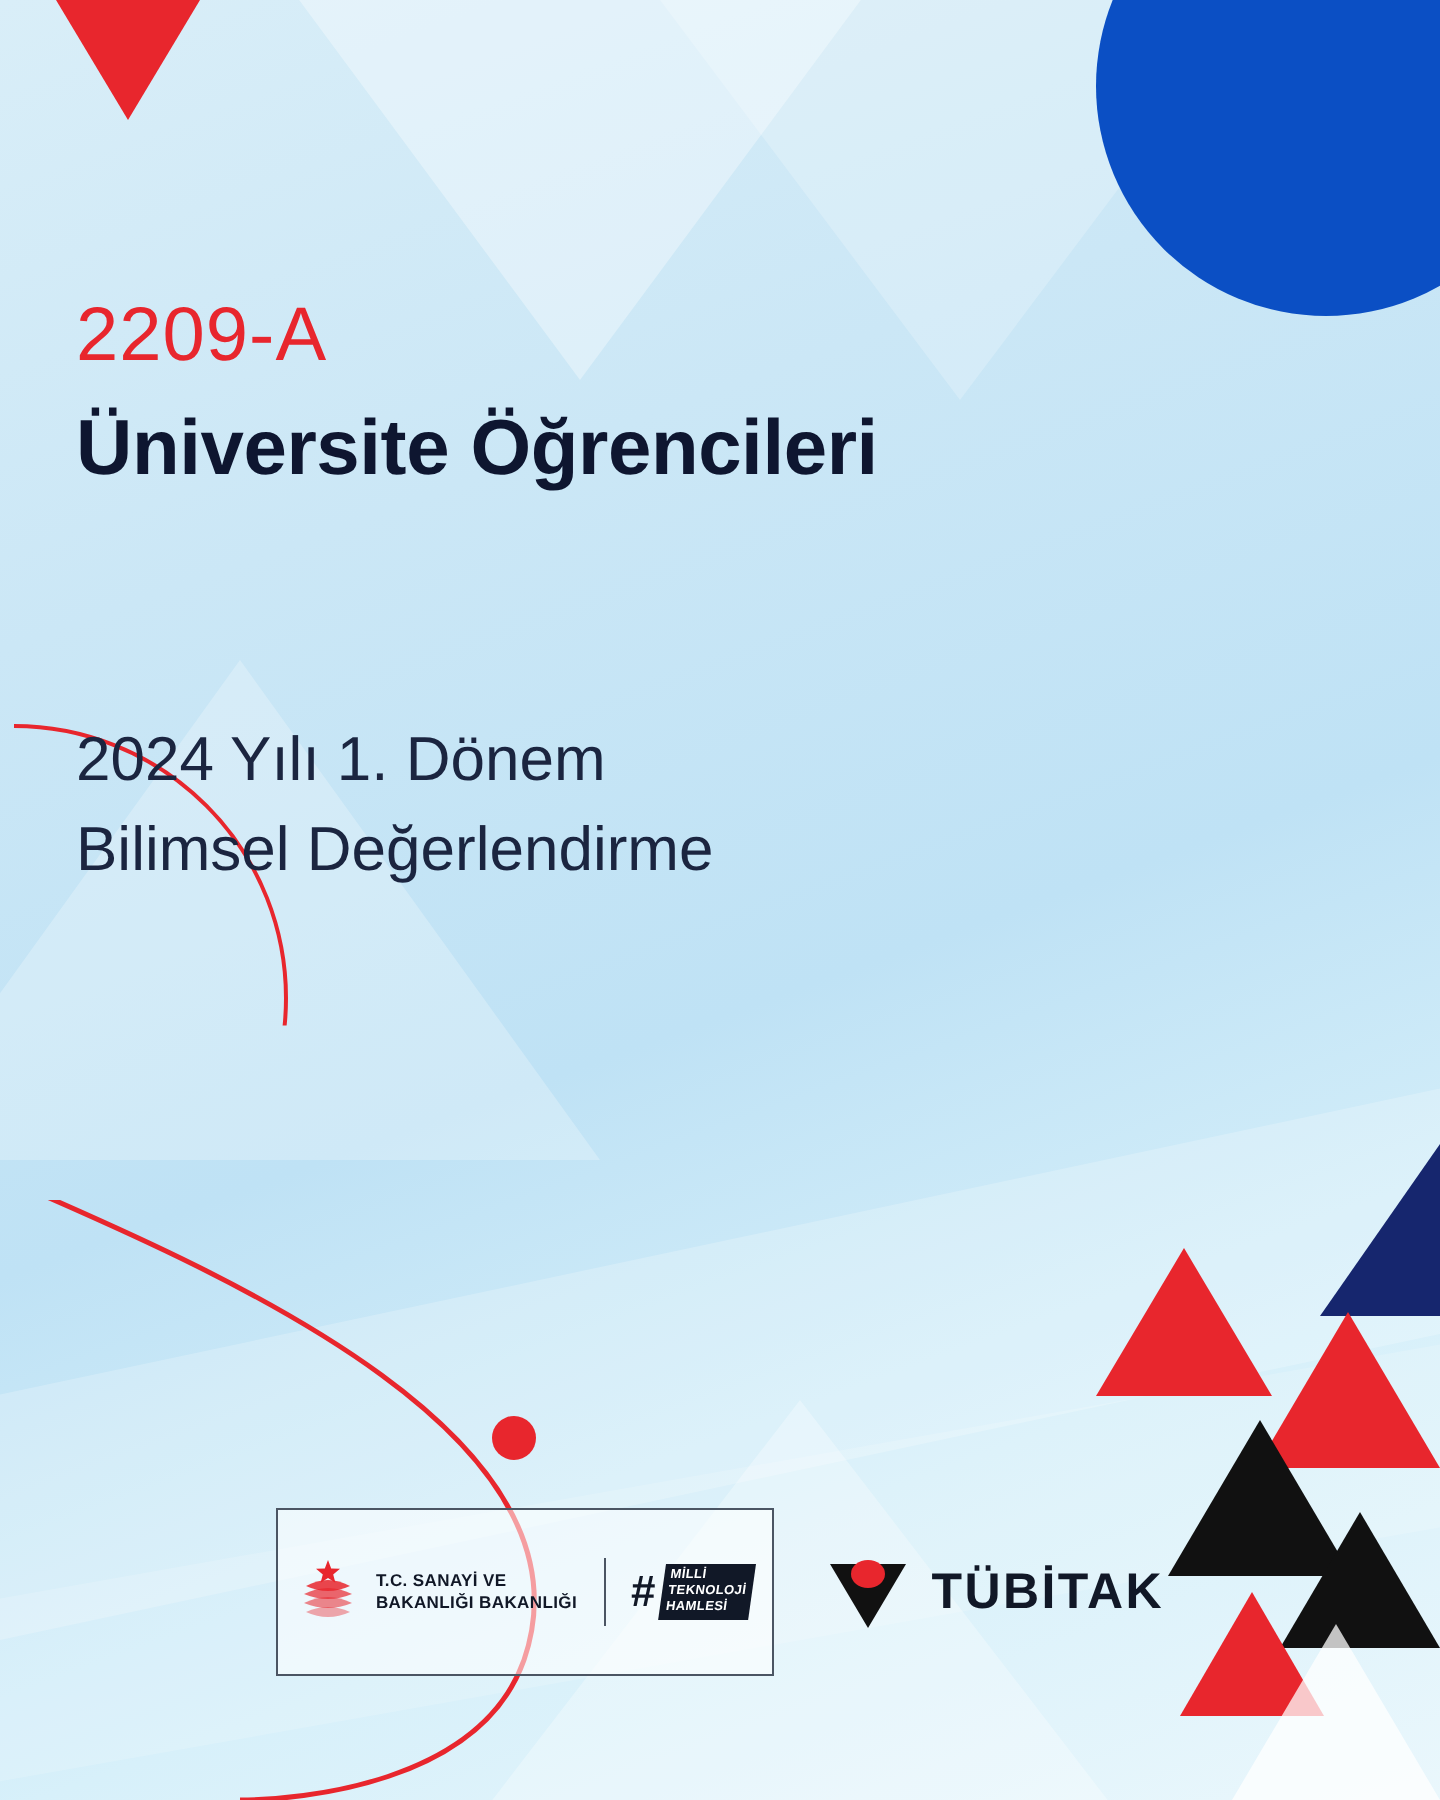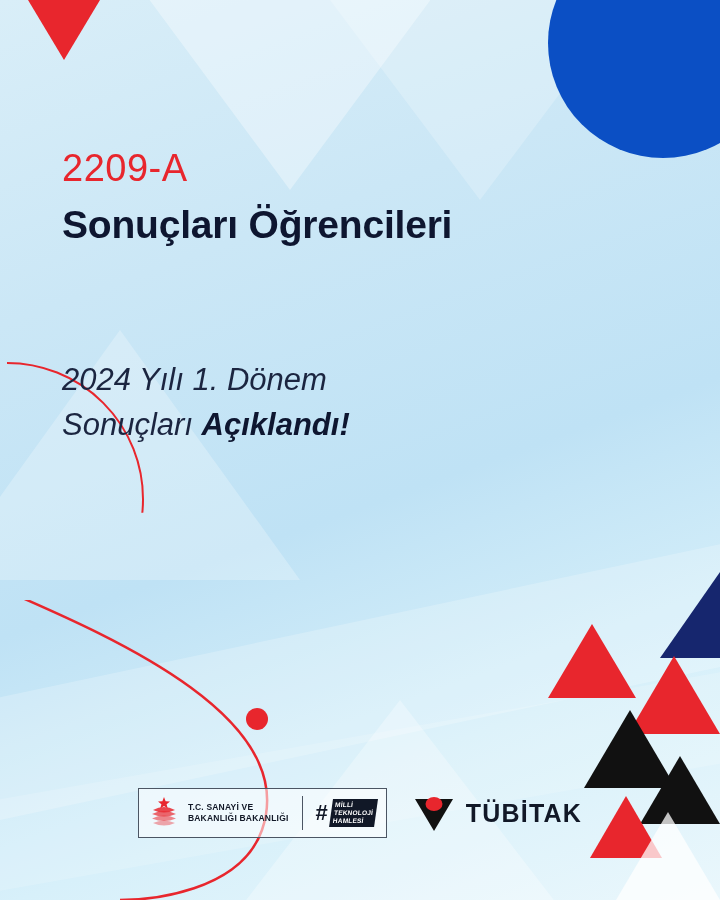--- a/index.html
+++ b/index.html
@@ -172,21 +172,21 @@
     width: 0; height: 0;
     border-left: 52px solid transparent;
     border-right: 52px solid transparent;
     border-bottom: 88px solid rgba(255,255,255,0.75);
   }
 
   
   .content {
     position: relative;
     z-index: 5;
-    padding: 0 62px;
+    padding: 0 38px;
   }
   .program-code {
     margin-top: 148px;
     font-size: 38px;
     font-weight: 400;
     letter-spacing: 0.5px;
     color: #e8262d;
     line-height: 1.1;
   }
   .headline {
@@ -201,40 +201,40 @@
   .headline span { display: block; }
 
   .subhead {
     margin-top: 108px;
     font-size: 31px;
     font-weight: 400;
     color: #1b2540;
     line-height: 1.45;
     max-width: 520px;
   }
-  .subhead .line { display: block; font-style: italic; }
+  .subhead .line { display: block; }
   .subhead .strong { font-weight: bold; color: #0e1630; }
 
   
   .footer {
     position: absolute;
     left: 0; right: 0;
     bottom: 62px;
     z-index: 6;
     display: flex;
     align-items: center;
     justify-content: center;
     gap: 26px;
   }
   .ministry-logo {
     display: flex;
     align-items: center;
     border: 1px solid #4b5563;
     background: rgba(255,255,255,0.55);
-    padding: 7px 10px;
+    padding: 24px 10px;
     gap: 9px;
   }
   .ministry-emblem {
     width: 30px; height: 34px;
     flex: none;
   }
   .ministry-text {
     font-size: 8.5px;
     font-weight: bold;
     color: #111827;
@@ -315,26 +315,26 @@
       <div class="tri-black-2"></div>
       <div class="tri-red-3"></div>
       <div class="tri-white-1"></div>
     </div>
   </div>
 
   <div class="content">
     <div class="program-code">2209-A</div>
 
     <div class="headline">
-      <span>Sonuçları Öğrencileri</span>
+      <span>Üniversite Öğrencileri</span>
     </div>
 
     <div class="subhead">
       <span class="line">2024 Yılı 1. Dönem</span>
-      <span class="line"><span>Sonuçları </span><span class="strong">Açıklandı!</span></span>
+      <span class="line">Bilimsel Değerlendirme</span>
     </div>
   </div>
 
   <div class="footer">
 
     <div class="ministry-logo">
       <svg class="ministry-emblem" viewBox="0 0 30 34">
         <g fill="#e8262d">
           <path d="M15 1 L16.6 5.2 L21 5.4 L17.6 8.2 L18.7 12.4 L15 10 L11.3 12.4 L12.4 8.2 L9 5.4 L13.4 5.2 Z"></path>
           <path d="M4 14 q11 -6 22 0 q-11 5 -22 0 Z" opacity="0.85"></path>

